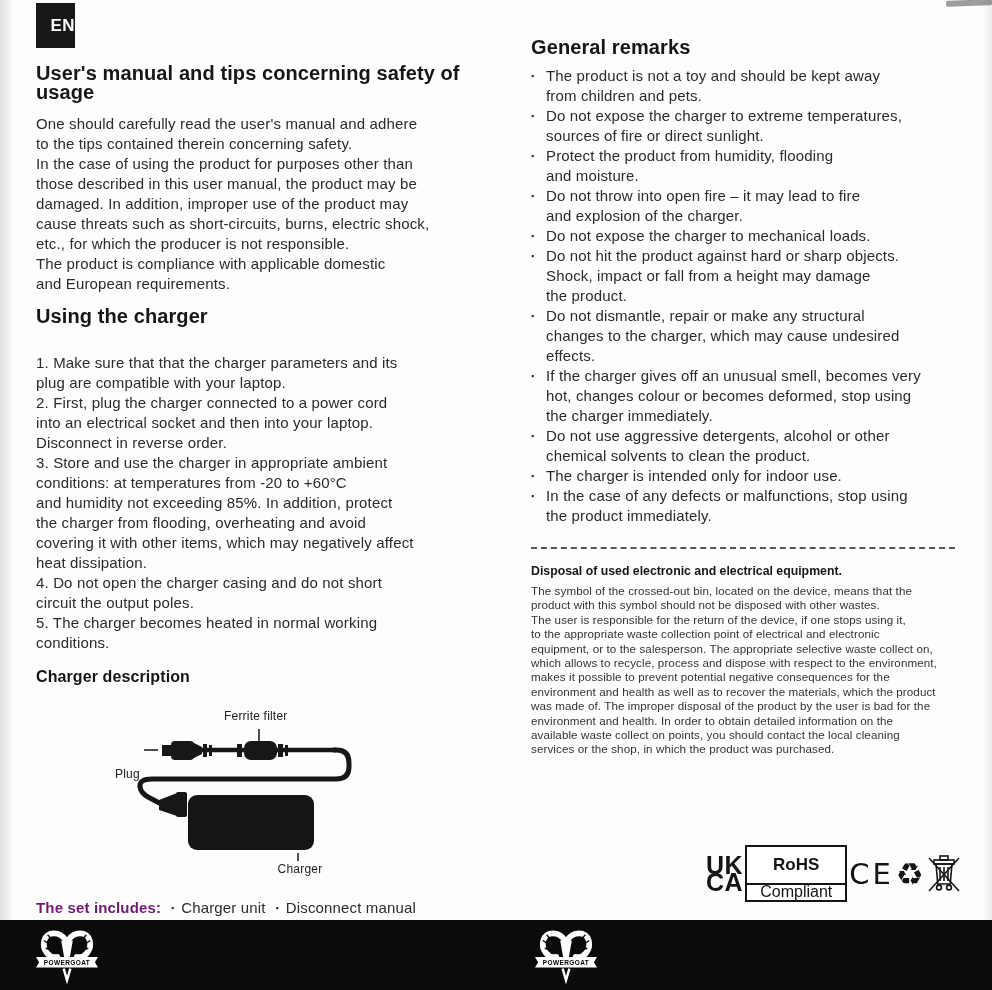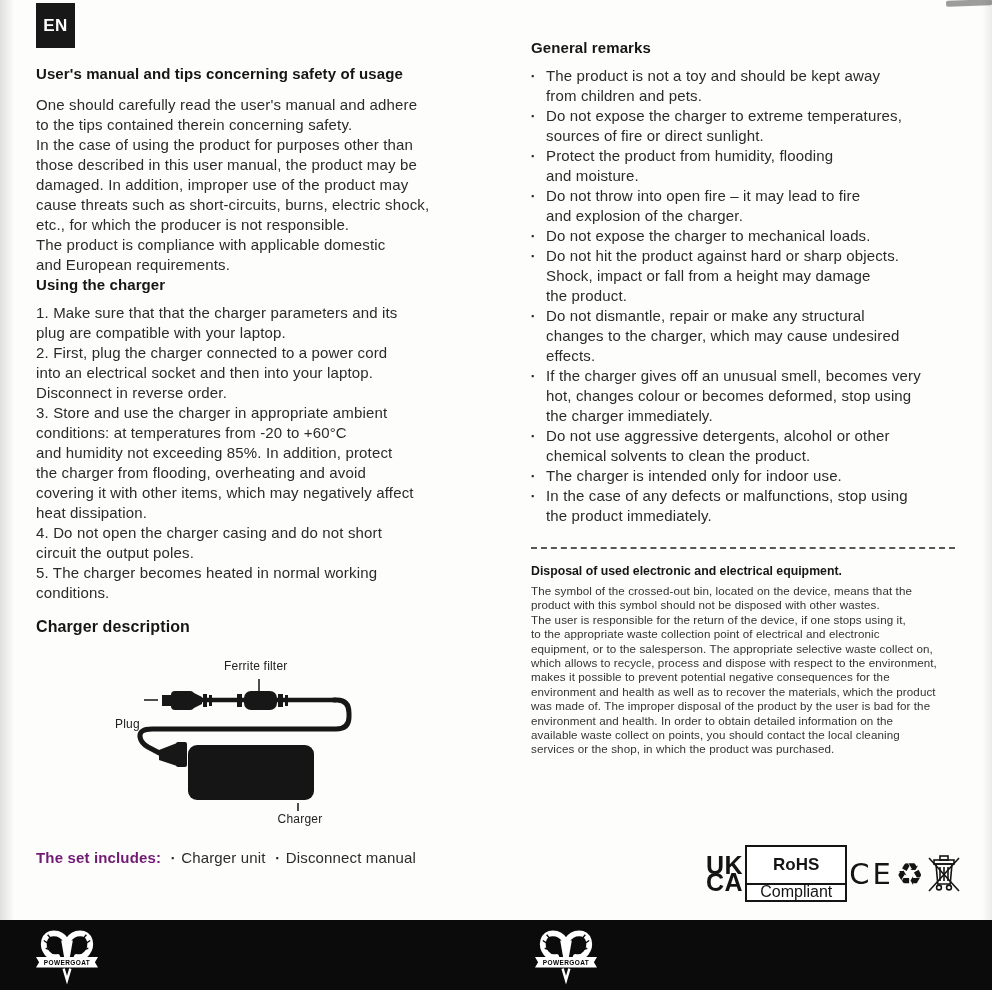--- a/index.html
+++ b/index.html
@@ -10,31 +10,31 @@
     color:#2a2a2a;
   }
   .edge-left{position:absolute;left:0;top:0;bottom:0;width:14px;
     background:linear-gradient(90deg,rgba(0,0,0,.12),rgba(0,0,0,0));pointer-events:none;}
   .edge-right{position:absolute;right:0;top:0;bottom:70px;width:10px;
     background:linear-gradient(270deg,rgba(0,0,0,.07),rgba(0,0,0,0));pointer-events:none;}
   .smudge{position:absolute;right:0;top:0;width:46px;height:6px;background:rgba(40,40,40,.45);
     transform:rotate(-2deg);border-radius:2px;}
 
   .badge-en{position:absolute;left:36px;top:3px;width:39px;height:45px;background:#181818;
-    color:#fff;font-weight:bold;font-size:17px;display:flex;align-items:center;justify-content:center;
+    color:#fff;font-weight:bold;font-size:17px;display:flex;align-items:center;justify-content:flex-end;
     letter-spacing:.5px;}
 
   .col-left{position:absolute;left:36px;top:64px;width:440px;}
   .col-right{position:absolute;left:531px;top:38px;width:430px;}
 
-  .section-title{font-size:15px;font-weight:bold;color:#161616;margin:0;line-height:19px;letter-spacing:.1px;}
+  .section-title{font-size:20px;font-weight:bold;color:#161616;margin:0;line-height:19px;letter-spacing:.1px;}
   .body-text{font-size:15px;line-height:20px;white-space:pre-line;color:#2b2b2b;letter-spacing:.15px;margin:0;}
   .intro{margin-top:12px;}
-  .using-title{}
-  .steps{margin-top:9px;}
+  .using-title{margin-top:13px;}
+  .steps{margin-top:27px;}
   .step{font-size:15px;line-height:20px;white-space:pre-line;color:#2b2b2b;letter-spacing:.15px;}
   .charger-desc-title{margin-top:14px;font-size:16px;}
 
   .diagram{position:relative;width:440px;height:205px;margin-top:1px;}
   .diagram-label{position:absolute;font-size:12px;color:#222;letter-spacing:.2px;}
   .lbl-ferrite{left:188px;top:22px;}
   .lbl-plug{left:79px;top:55px;margin-top:25px;}
   .lbl-charger{left:236px;top:175px;width:56px;text-align:center;}
 
   .set-line{margin-top:7px;font-size:15px;color:#2b2b2b;letter-spacing:.15px;}

